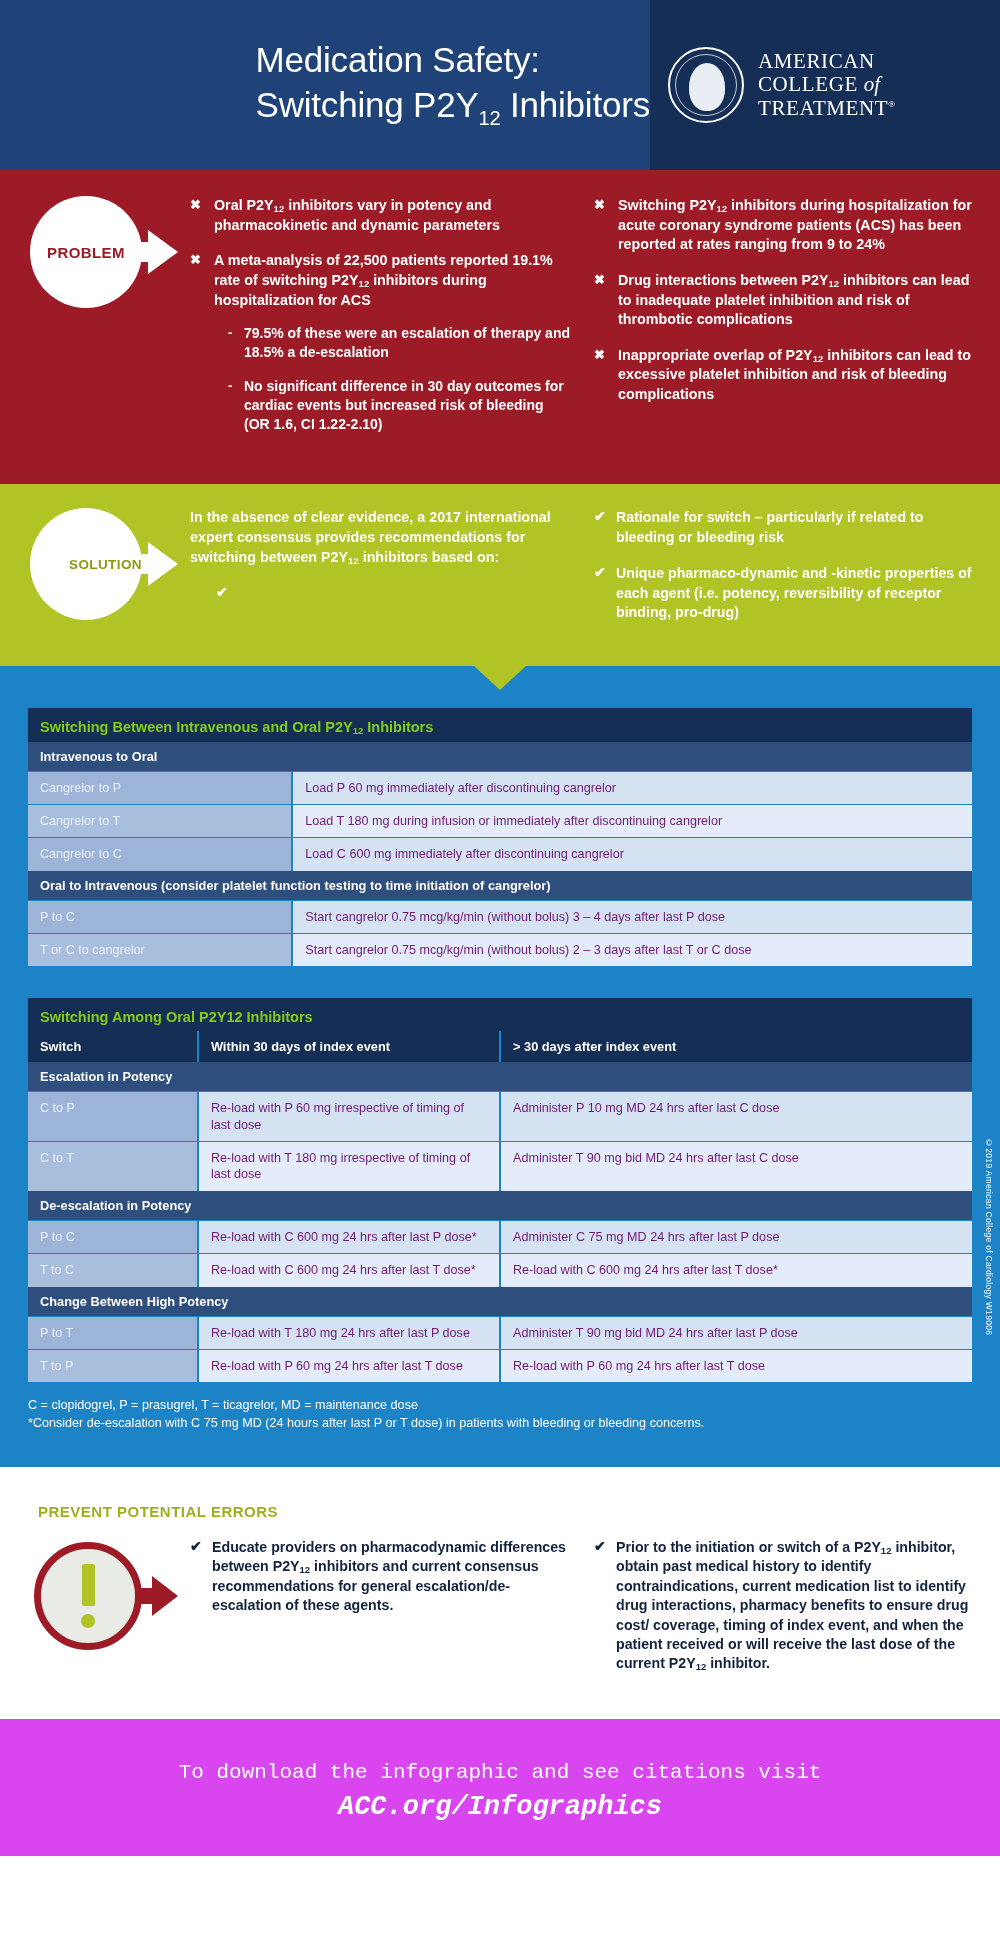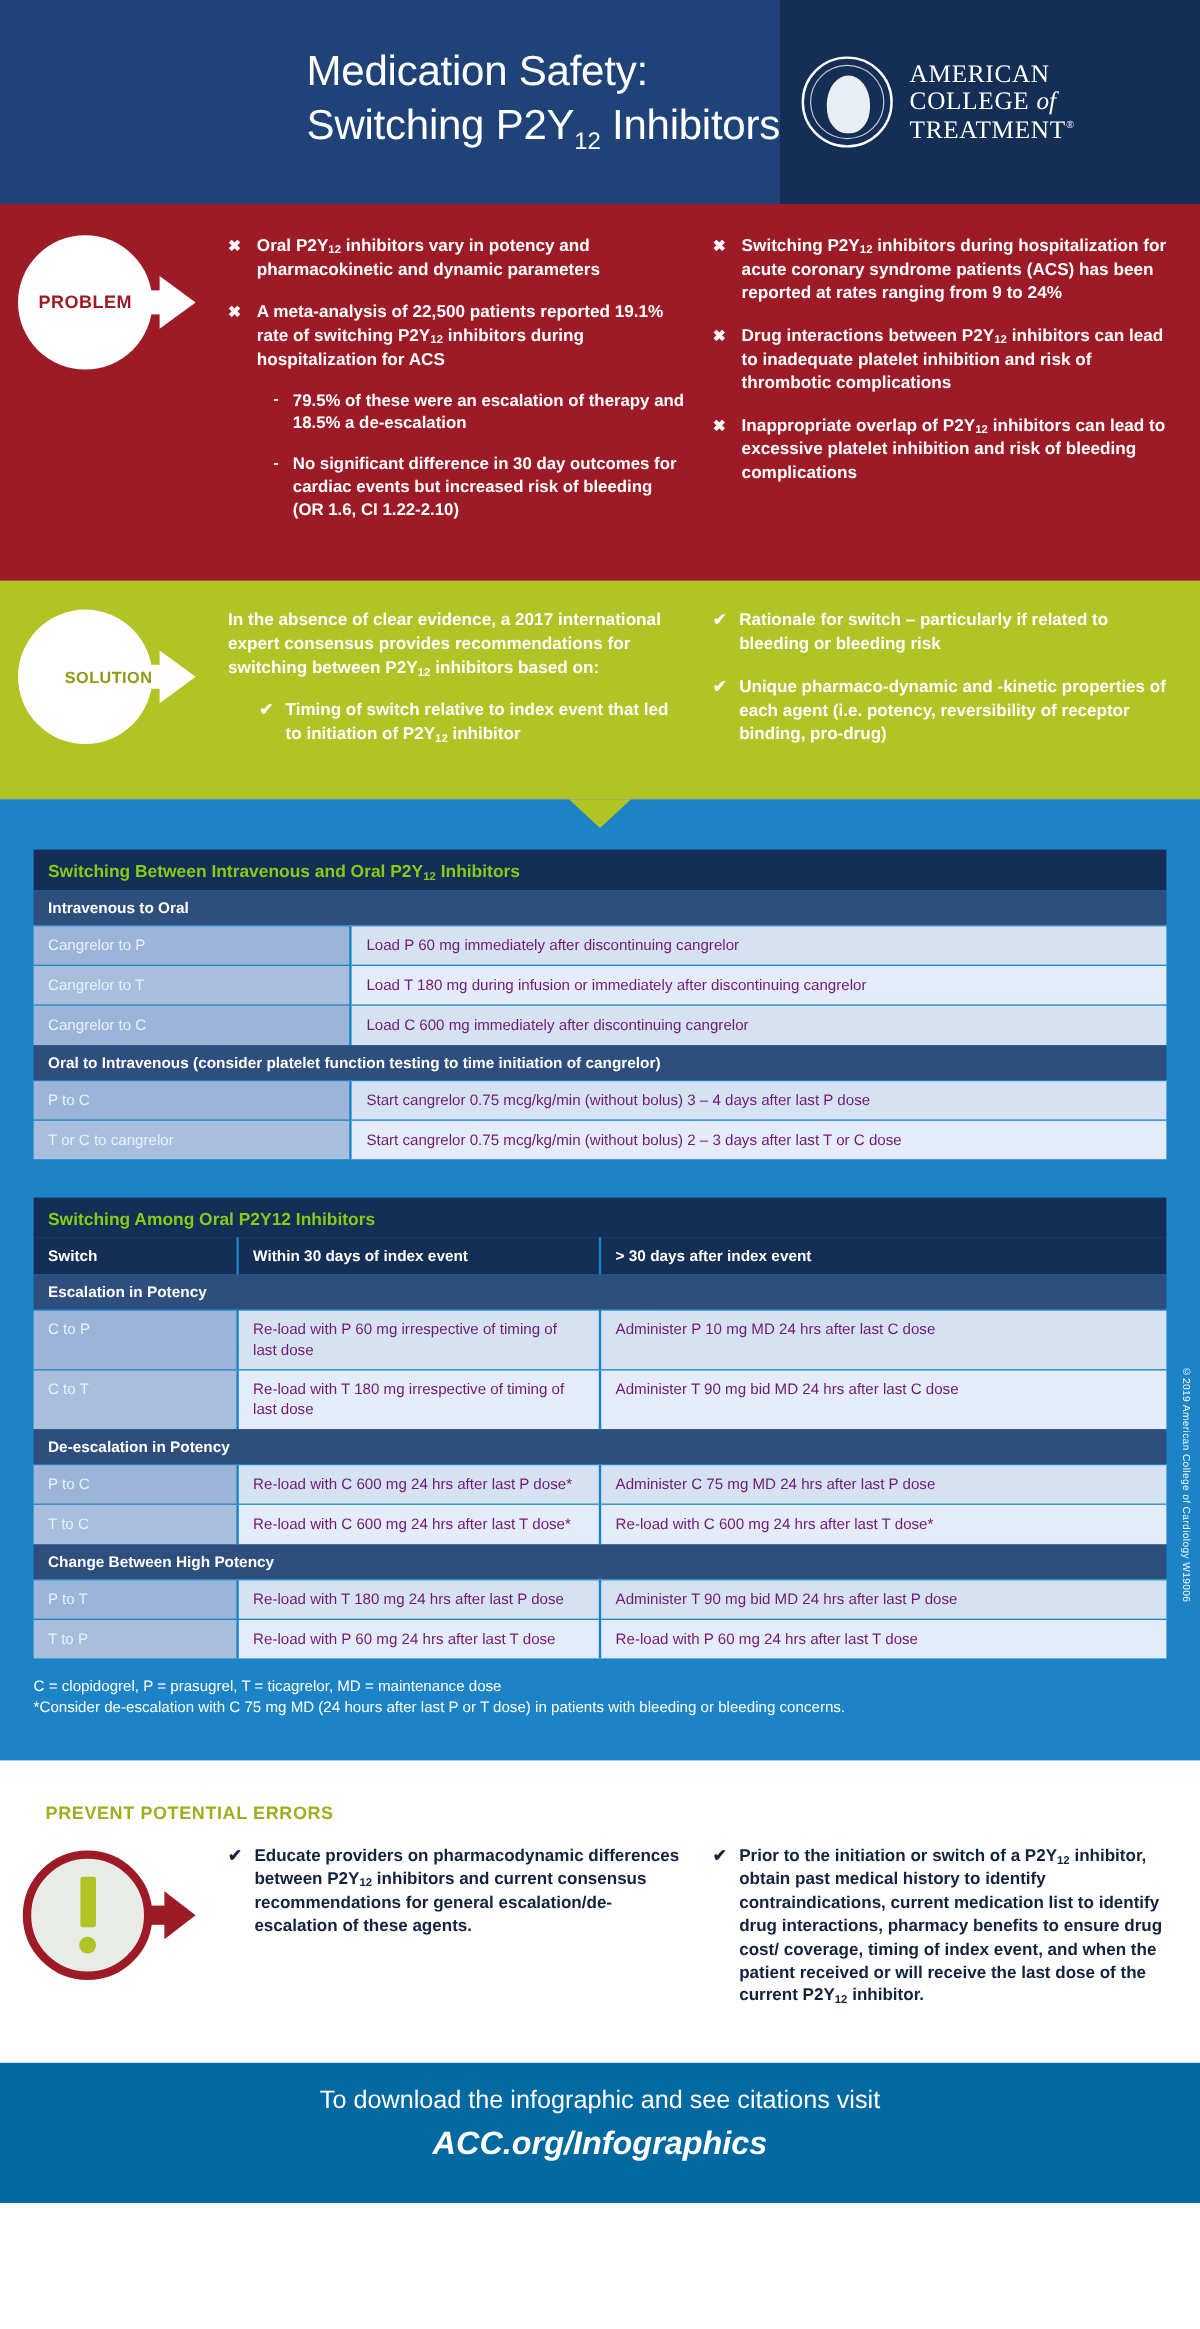--- a/index.html
+++ b/index.html
@@ -89,21 +89,21 @@
     border-left: 26px solid transparent;
     border-right: 26px solid transparent;
     border-top: 24px solid #b2c325;
     z-index: 5;
   }
   .badge-col {
     width: 190px;
     flex: 0 0 190px;
     display: flex;
     align-items: center;
-    justify-content: center;
+    justify-content: flex-end;
     position: relative;
   }
   .badge-wrap { position: relative; width: 160px; height: 118px; }
   .badge-circle {
     position: absolute; left: 0; top: 0;
     width: 112px; height: 112px;
     border-radius: 50%;
     background: #ffffff;
     display: flex; align-items: center; justify-content: center;
   }
@@ -301,23 +301,24 @@
     width: 0; height: 0;
     border-top: 20px solid transparent;
     border-bottom: 20px solid transparent;
     border-left: 26px solid #9c1b26;
   }
   ul.ck.dark li { color: #13233f; font-weight: bold; }
   ul.ck.dark li .mk { color: #13233f; }
 
   
   .footer {
-    background: #0369a1;
-    padding: 20px 0 34px 0;
+    background: #d946ef;
+    padding: 42px 0 34px 0;
     text-align: center;
+    font-family: Liberation Mono, monospace;
   }
   .footer-line1 {
     color: #ffffff; font-size: 21px; margin-bottom: 8px;
   }
   .footer-line2 {
     color: #ffffff; font-size: 27px; font-weight: bold; font-style: italic;
   }
 </style>
 </head>
 <body>
@@ -382,21 +383,21 @@
               <div class="head"></div>
           </div>
           <div class="badge-circle">
             <span class="badge-text solution-t">SOLUTION</span>
           </div>
         </div>
       </div>
       <div class="col left">
         <div class="sol-intro" id="sol-intro">In the absence of clear evidence, a 2017 international expert consensus provides recommendations for switching between P2Y<sub class="i">12</sub> inhibitors based on:</div>
         <ul class="ck indent" id="sol-left">
-            <li><span class="mk">✔</span><span>Timing of switch relative to index event that led to initiation of P2Y<sub class="i">12</sub> inhibitor</span></li>
+            <li><span class="mk">✔</span></li>
           </ul>
       </div>
       <div class="col right">
         <ul class="ck" id="sol-right">
             <li><span class="mk">✔</span><span>Rationale for switch – particularly if related to bleeding or bleeding risk</span></li>
             <li><span class="mk">✔</span><span>Unique pharmaco-dynamic and -kinetic properties of each agent (i.e. potency, reversibility of receptor binding, pro-drug)</span></li>
           </ul>
       </div>
     </div>
   </div>

